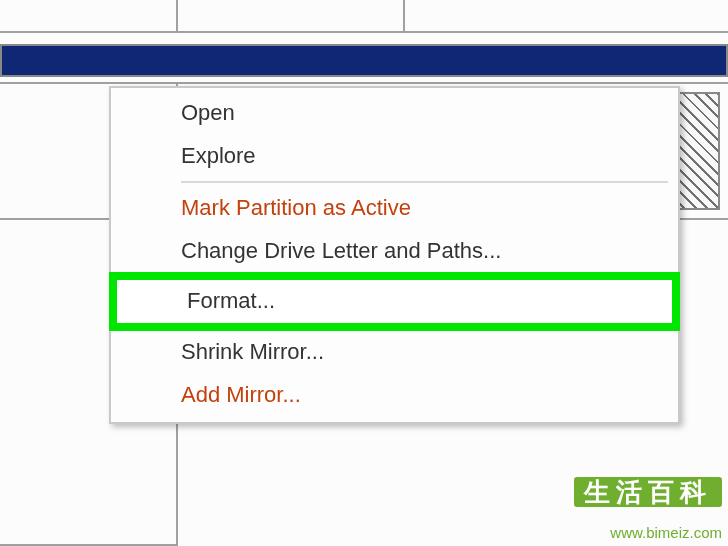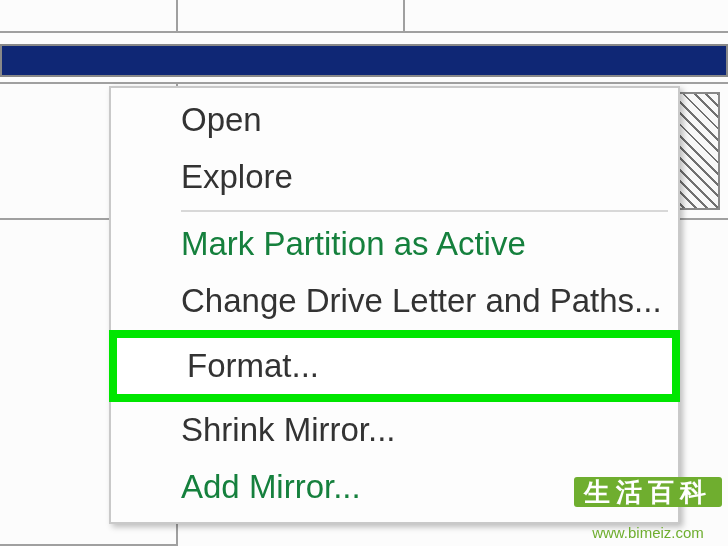--- a/index.html
+++ b/index.html
@@ -92,46 +92,46 @@
       position: absolute;
       top: 86px;
       left: 109px;
       width: 571px;
       background: #fdfdfd;
       border: 2px solid #c9c9c9;
       box-shadow: 3px 3px 6px rgba(0,0,0,0.25);
       padding: 4px 0 6px 0;
     }
     .menu-item {
-      font-size: 33px;
+      font-size: 22px;
       color: #333;
       padding: 7px 10px 7px 70px;
       cursor: default;
       line-height: 1.3;
     }
-    .menu-item.disabled { color: #15803d; }
+    .menu-item.disabled { color: #c2410c; }
     .menu-sep {
       margin: 4px 10px 4px 70px;
       border: none;
       border-top: 2px solid #d8d8d8;
     }
     .highlight-wrap {
       border: 8px solid #00e600;
       margin: 0 -2px;
     }
     .highlight-wrap .menu-item {
       background: #fff;
       font-weight: 500;
     }
 
     .watermark {
       position: absolute;
       right: 6px;
       bottom: 6px;
-      text-align: center;
+      text-align: right;
       line-height: 1;
     }
     .wm-top {
       display: inline-block;
       background: #6fae2f;
       color: #fff;
       font-weight: 700;
       font-size: 26px;
       padding: 2px 10px;
       letter-spacing: 6px;

